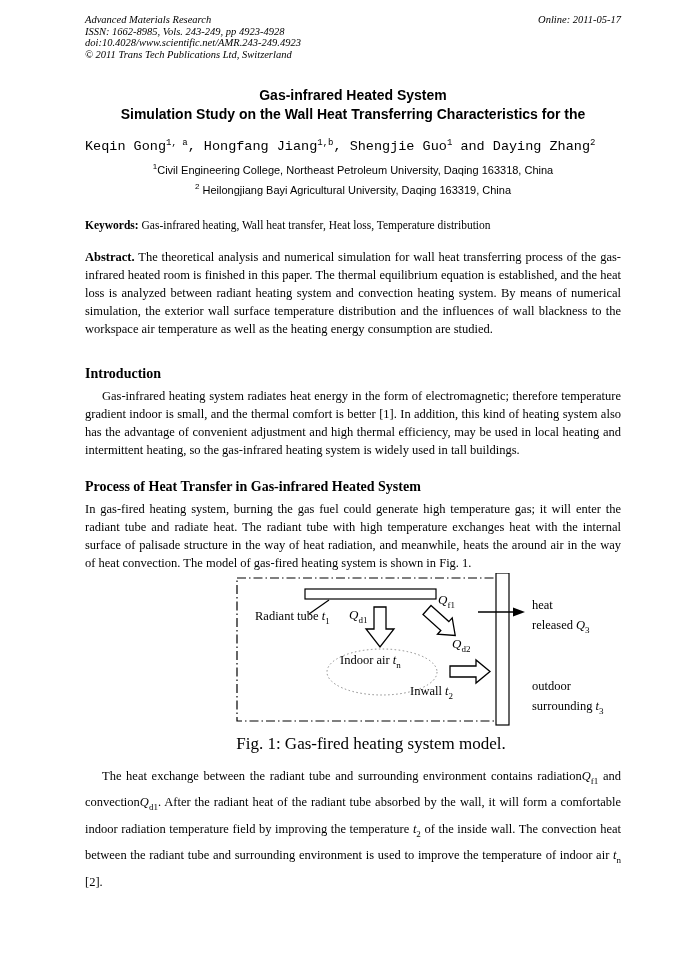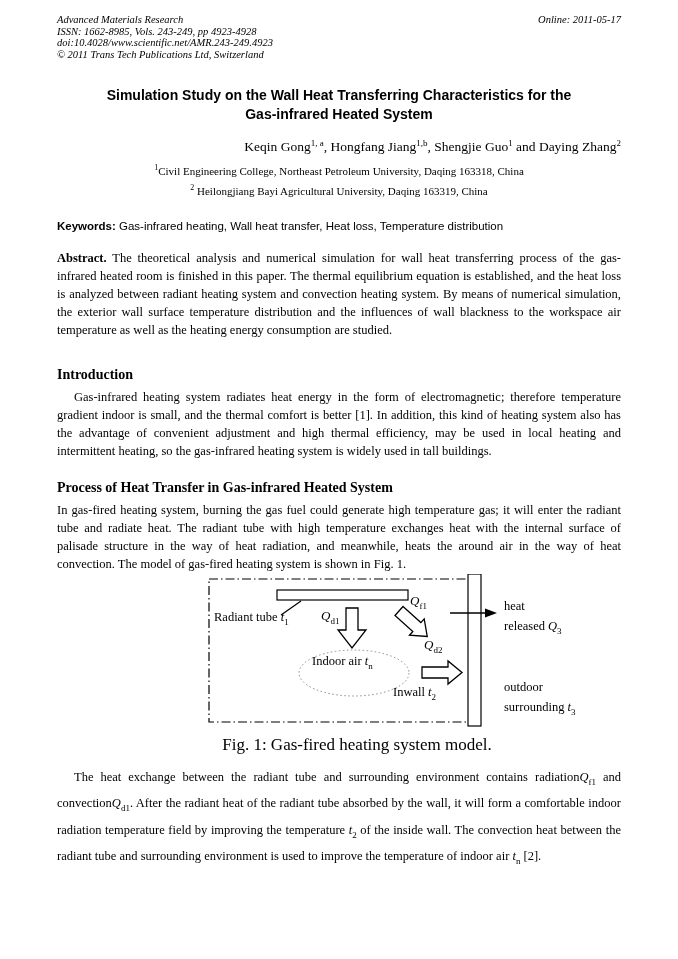--- a/index.html
+++ b/index.html
@@ -1,40 +1,40 @@
 <!DOCTYPE html>
 <html><head>
 <meta charset="utf-8">
 <style>
   * { margin:0; padding:0; box-sizing:border-box; }
   html,body { background:#fff; }
   body {
     width:678px; height:959px; position:relative; overflow:hidden;
     font-family:"Liberation Serif","DejaVu Serif",serif; color:#000;
   }
-  .content { padding:14px 57px 0 57px; }
+  .content { padding:14px 57px 0 57px;margin-left:28px; }
 
   
   .hdr { display:flex; justify-content:space-between; font-style:italic;
          font-size:10.5px; line-height:11.5px; font-family:"Liberation Serif",serif; }
   .hdr .right { white-space:nowrap; }
 
   
   .title { margin-top:26px; text-align:center; font-family:"Liberation Sans","DejaVu Sans",sans-serif;
            font-weight:bold; font-size:14px; line-height:19px; }
-  .authors { margin-top:13px; text-align:right; font-family:Liberation Serif, serif;
+  .authors { margin-top:13px; text-align:left; font-family:Liberation Mono, monospace;
              font-size:13.5px; }
   .authors sup { font-size:9px; }
-  .affil { margin-top:8px; text-align:center; font-family:Liberation Serif, serif; font-size:11px; }
+  .affil { margin-top:8px; text-align:center; font-family:Liberation Sans, sans-serif; font-size:11px; }
   .affil + .affil { margin-top:7px; }
   .affil sup, .emails sup { font-size:8px; }
   .emails { margin-top:7px; text-align:center; font-family:"Liberation Sans",sans-serif; font-size:11px; }
 
   
-  .keywords { margin-top:23px; font-family:Liberation Sans, sans-serif; font-size:11.5px; }
+  .keywords { margin-top:23px; font-family:Liberation Serif, serif; font-size:11.5px; }
   .keywords b { font-weight:bold; }
 
   
   .para { font-size:12.5px; line-height:18px; text-align:justify; }
   .abstract { margin-top:17px; }
   .abstract b { font-weight:bold; }
   .sec-head { margin-top:28px; font-weight:bold; font-size:14px; }
   .sec-head.small-gap { margin-top:20px; }
   .para.body { margin-top:5px; }
   .indent { text-indent:17px; }
@@ -59,22 +59,22 @@
     <div>
       <div>Advanced Materials Research</div>
       <div>ISSN: 1662-8985, Vols. 243-249, pp 4923-4928</div>
       <div>doi:10.4028/www.scientific.net/AMR.243-249.4923</div>
       <div>© 2011 Trans Tech Publications Ltd, Switzerland</div>
     </div>
     <div class="right">Online: 2011-05-17</div>
   </div>
 
   <div class="title">
+    <div>Gas-infrared Heated System</div>
     <div>Simulation Study on the Wall Heat Transferring Characteristics for the</div>
-    <div>Gas-infrared Heated System</div>
   </div>
 
   <div class="authors"><span><span>Keqin Gong</span><sup>1, a</sup></span><span><span>, Hongfang Jiang</span><sup>1,b</sup></span><span><span>, Shengjie Guo</span><sup>1</sup></span><span><span> and Daying Zhang</span><sup>2</sup></span></div>
 
   <div class="affil"><sup>1</sup><span>Civil Engineering College, Northeast Petroleum University, Daqing 163318, China</span></div>
   <div class="affil"><sup>2</sup><span> Heilongjiang Bayi Agricultural University, Daqing 163319, China</span></div>
 
 
   <div class="keywords"><b>Keywords:</b><span> Gas-infrared heating, Wall heat transfer, Heat loss, Temperature distribution</span></div>
 
@@ -104,30 +104,30 @@
       </g>
 
       <line x1="450" y1="39" x2="487" y2="39" stroke="#000" stroke-width="1.3"></line>
       <polygon points="497,39 485,34.5 485,43.5" fill="#000"></polygon>
 
       <ellipse cx="354" cy="99" rx="55" ry="23" fill="none" stroke="#8a8a8a" stroke-width="1" stroke-dasharray="1.5 2.5"></ellipse>
 
       <polygon points="422,93 448,93 448,87 462,98.5 448,110 448,104 422,104" fill="#fff" stroke="#000" stroke-width="1.3"></polygon>
     </svg>
 
-    <div class="flabel" style="left:214px; top:36px;text-align:right;"><span>Radiant tube </span><span class="mv">t</span><sub class="ms">1</sub></div>
+    <div class="flabel" style="left:227px; top:36px;text-align:right;"><span>Radiant tube </span><span class="mv">t</span><sub class="ms">1</sub></div>
     <div class="flabel" style="left:321px; top:34px; font-size:13px;"><span class="mv">Q</span><sub class="ms">d1</sub></div>
     <div class="flabel" style="left:410px; top:19px; font-size:13px;"><span class="mv">Q</span><sub class="ms">f1</sub></div>
     <div class="flabel two-line" style="left:504px; top:22px;">
       <div>heat</div>
       <div><span>released </span><span class="mv">Q</span><sub class="ms">3</sub></div>
     </div>
     <div class="flabel" style="left:424px; top:63px; font-size:13px;"><span class="mv">Q</span><sub class="ms">d2</sub></div>
     <div class="flabel" style="left:312px; top:80px;"><span>Indoor air </span><span class="mv">t</span><sub class="ms">n</sub></div>
-    <div class="flabel" style="left:393px; top:111px;"><span>Inwall </span><span class="mv">t</span><sub class="ms">2</sub></div>
+    <div class="flabel" style="left:382px; top:111px;"><span>Inwall </span><span class="mv">t</span><sub class="ms">2</sub></div>
     <div class="flabel two-line" style="left:504px; top:103px;">
       <div>outdoor</div>
       <div><span>surrounding </span><span class="mv">t</span><sub class="ms">3</sub></div>
     </div>
   </div>
 
   <div class="caption">Fig. 1: Gas-fired heating system model.</div>
 
   <div class="para closing indent"><span>The heat exchange between the radiant tube and surrounding environment contains radiation</span><span class="mv">Q</span><sub class="ms">f1</sub><span> and convection</span><span class="mv">Q</span><sub class="ms">d1</sub><span>. After the radiant heat of the radiant tube absorbed by the wall, it will form a comfortable indoor radiation temperature field by improving the temperature </span><span class="mv">t</span><sub class="ms">2</sub><span> of the inside wall. The convection heat between the radiant tube and surrounding environment is used to improve the temperature of indoor air </span><span class="mv">t</span><sub class="ms">n</sub><span> [2].</span></div>
 

